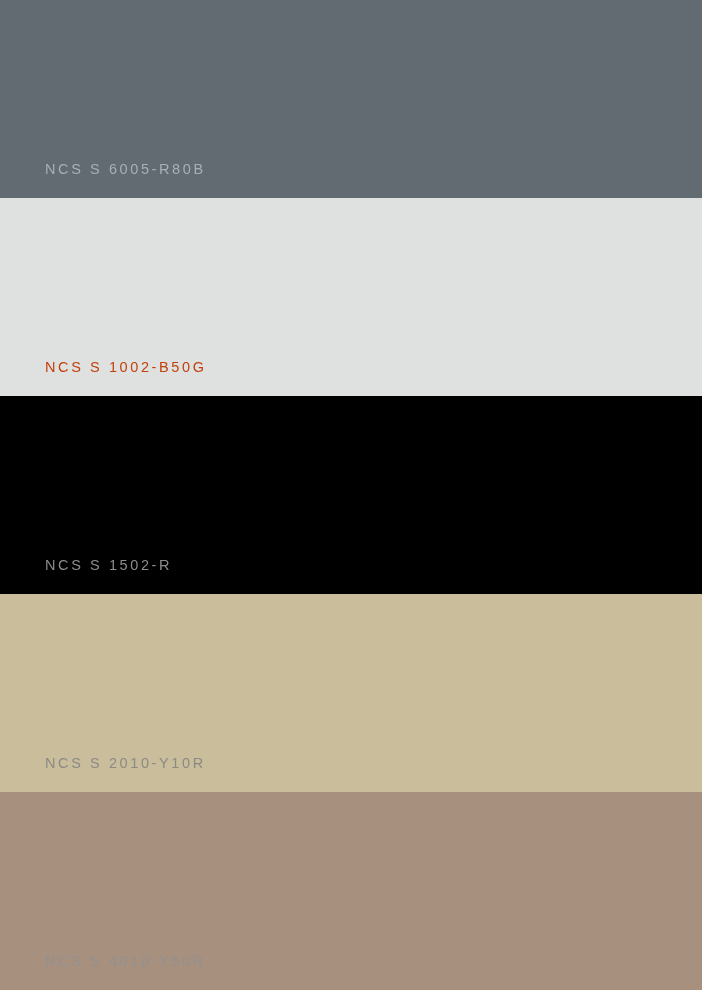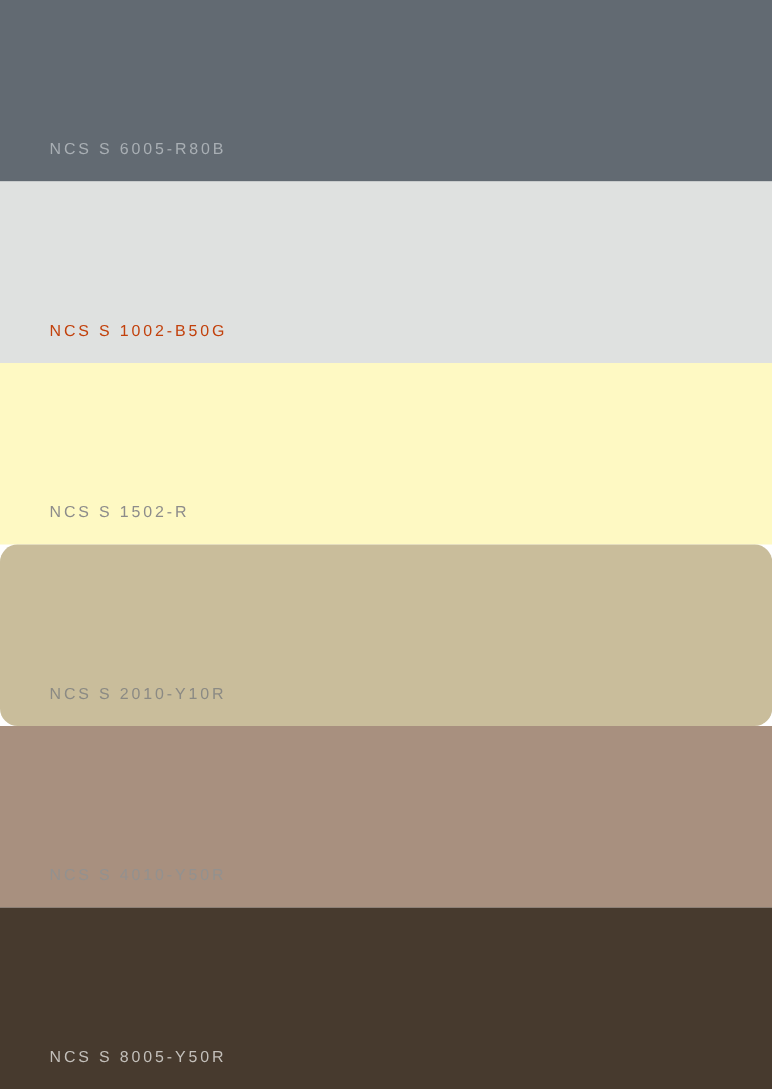--- a/index.html
+++ b/index.html
@@ -43,29 +43,26 @@
 <div class="palette">
 
   <div class="swatch" style="background-color: rgb(98, 106, 114);">
     <span class="swatch-label" style="color: rgb(169, 175, 180);">NCS S 6005-R80B</span>
   </div>
 
   <div class="swatch" style="background-color: rgb(223, 225, 224);">
     <span class="swatch-label" style="color: #c2410c;">NCS S 1002-B50G</span>
   </div>
 
-  <div class="swatch" style="background-color: #fef9c3;">
+  <div class="swatch" style="background-color: #000000;">
     <span class="swatch-label" style="color: rgb(141, 140, 139);">NCS S 1502-R</span>
   </div>
 
-  <div class="swatch" style="background-color: rgb(201, 189, 155); border-radius: 16px;">
+  <div class="swatch" style="background-color: rgb(201, 189, 155);">
     <span class="swatch-label" style="color: rgb(139, 138, 132);">NCS S 2010-Y10R</span>
   </div>
 
   <div class="swatch" style="background-color: rgb(168, 144, 127);">
     <span class="swatch-label" style="color: rgb(147, 145, 143);">NCS S 4010-Y50R</span>
   </div>
 
-  <div class="swatch" style="background-color: rgb(71, 58, 46);">
-    <span class="swatch-label" style="color: rgb(195, 191, 186);">NCS S 8005-Y50R</span>
-  </div>
 
 </div>
 
 </body></html>

